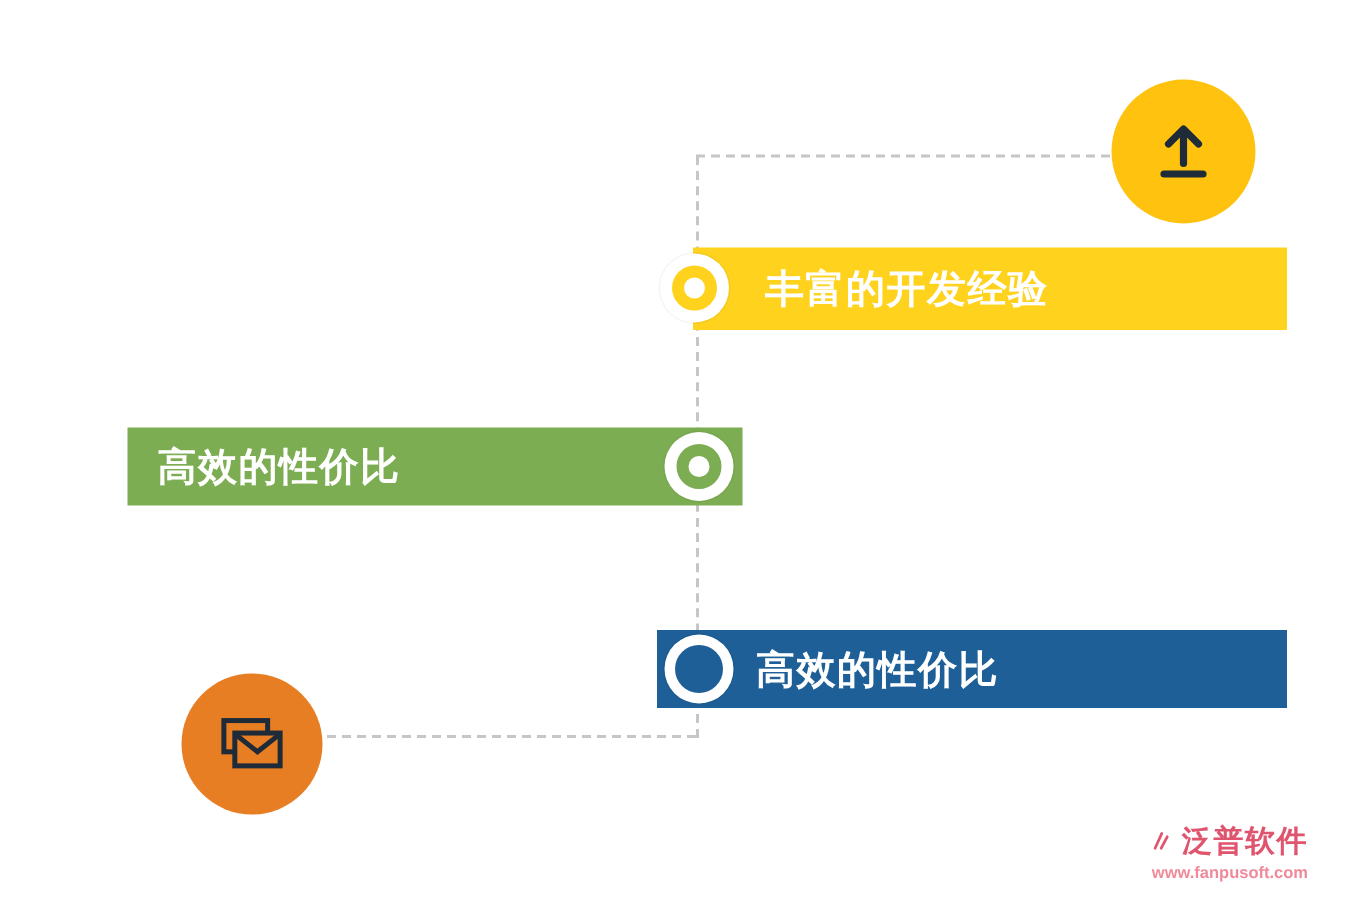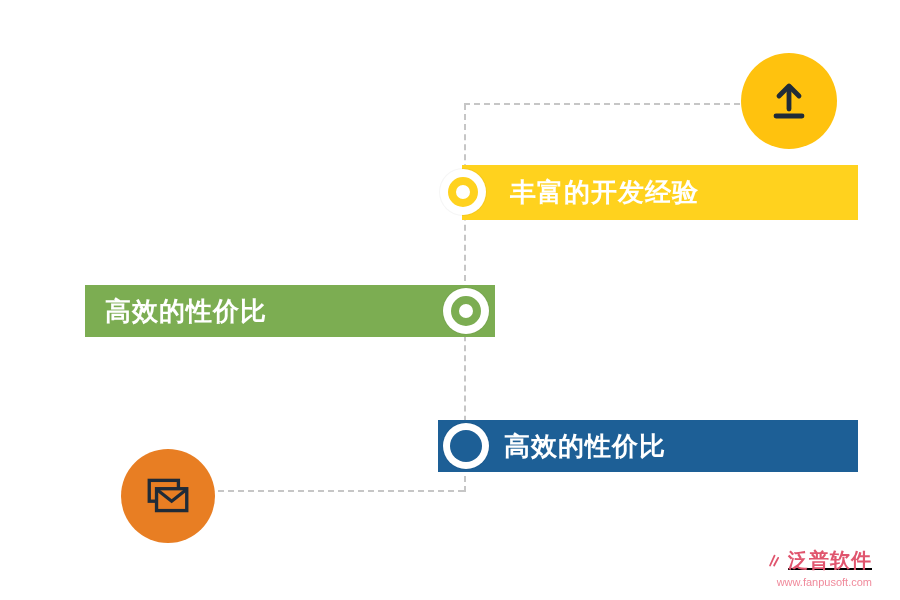--- a/index.html
+++ b/index.html
@@ -87,32 +87,32 @@
   .footer-brand {
     position: absolute;
     right: 28px; bottom: 12px;
     z-index: 2;
     text-align: right;
   }
   .footer-brand .row {
     display: flex;
     align-items: center;
     gap: 4px;
-    text-decoration: underline;
   }
   .brand-name {
     color: #E0556E;
     font-size: 20px;
     font-weight: bold;
     letter-spacing: 1px;
   }
   .brand-url {
     color: #F08A9B;
     font-size: 11px;
     margin-top: 2px;
+    font-weight: bold;
   }
 </style>
 </head>
 <body>
 
 <div class="stage">
 
   <div class="dash v"></div>
   <div class="dash h top"></div>
   <div class="dash h bot"></div>

